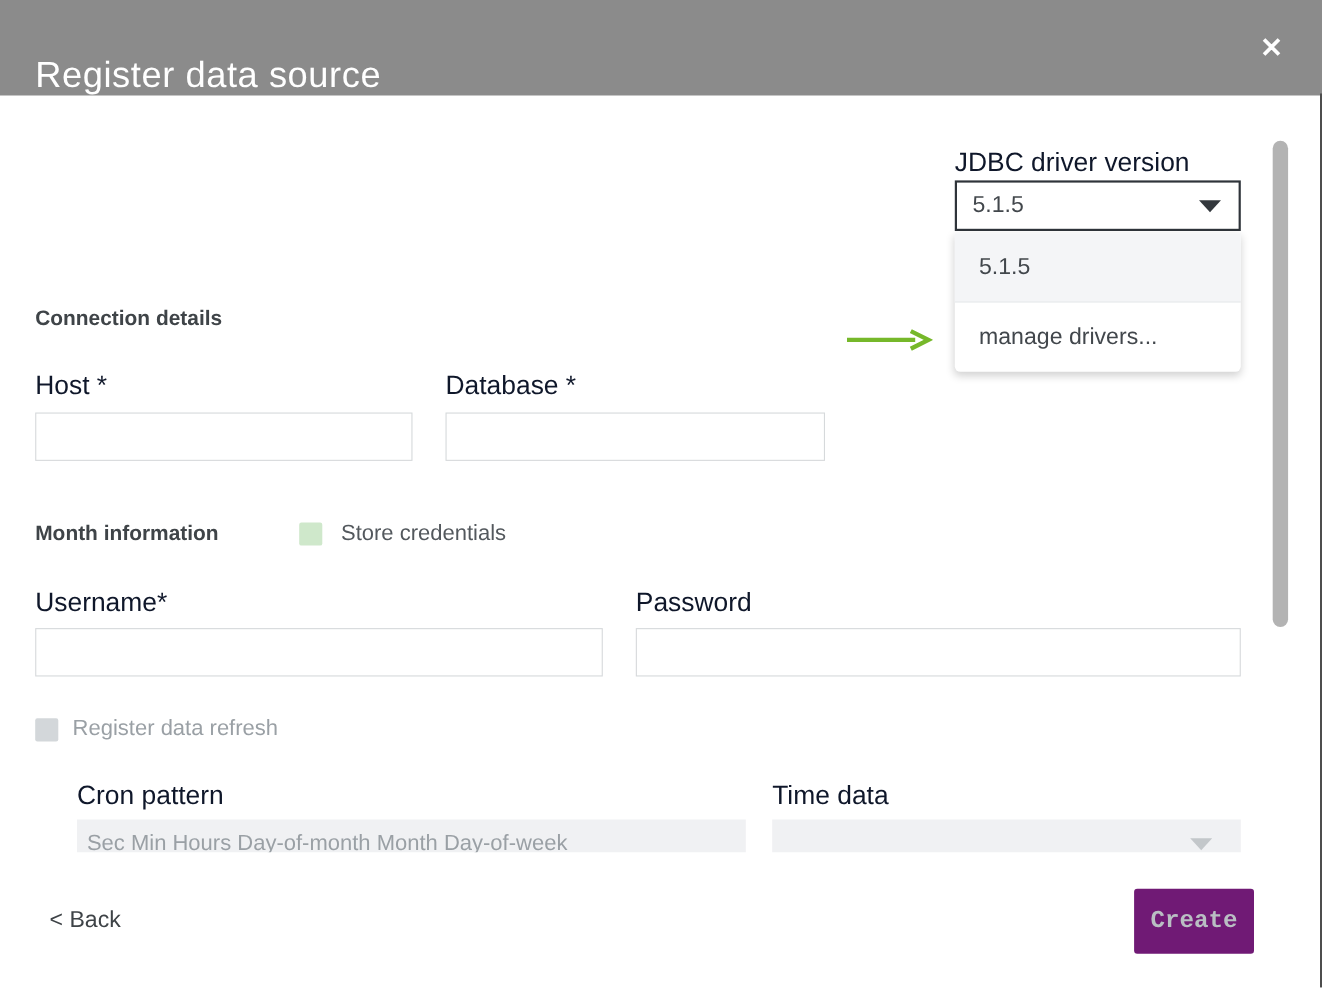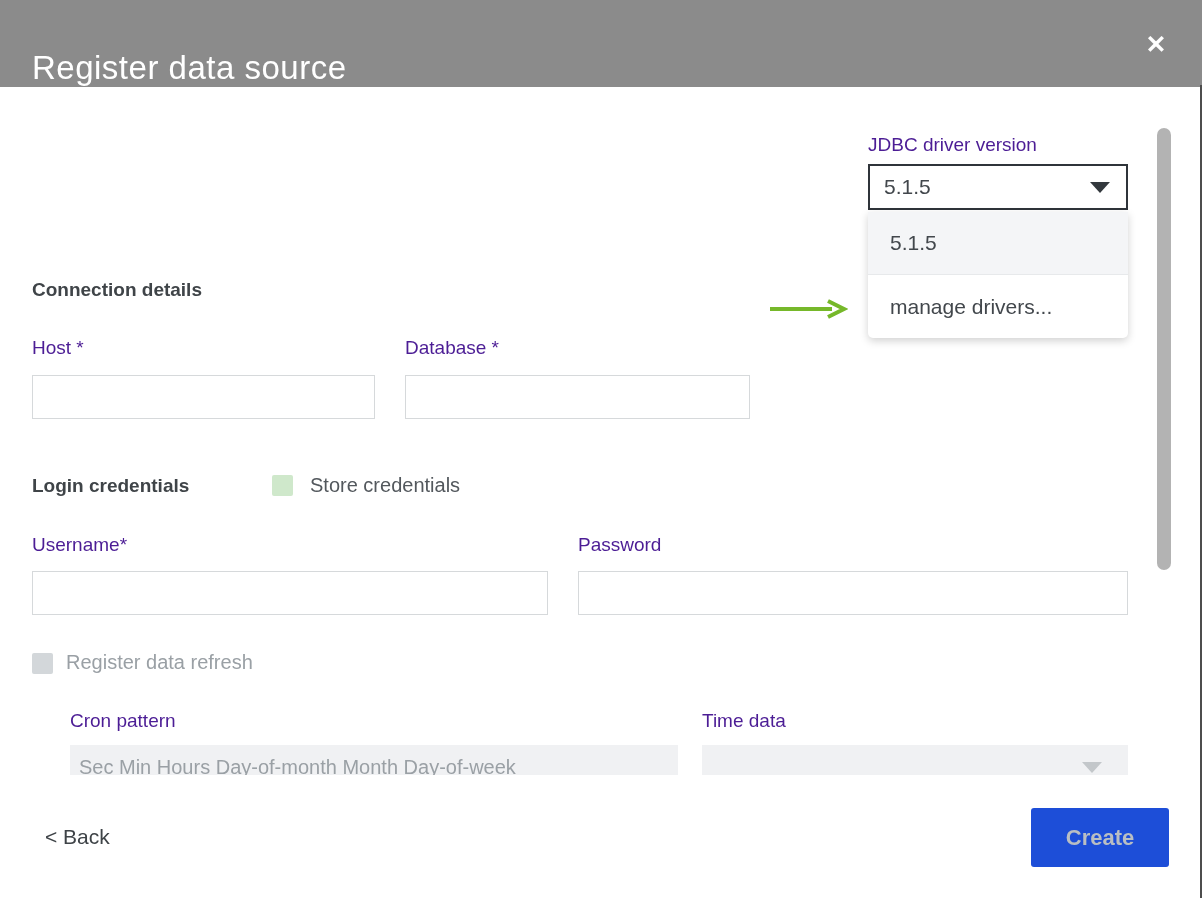--- a/index.html
+++ b/index.html
@@ -61,22 +61,22 @@
   .content {
     position: absolute;
     top: 87px; left: 0;
     width: 1202px; height: 688px;
     overflow: hidden;
     background: #ffffff;
   }
 
   .field-label {
     position: absolute;
-    color: #4c1d95;
-    font-size: 19px;
+    color: #0f172a;
+    font-size: 24px;
     white-space: nowrap;
   }
   .section-heading {
     position: absolute;
     color: #3f4448;
     font-size: 19px;
     font-weight: 700;
     white-space: nowrap;
   }
   .text-input {
@@ -203,25 +203,25 @@
     top: 50px; left: 45px;
     font-size: 21px;
     color: #3e4347;
     cursor: pointer;
     text-decoration: none;
     white-space: nowrap;
   }
   .create-btn {
     position: absolute;
     top: 33px; left: 1031px;
-    width: 138px; height: 59px;
-    background: #1d4ed8;
+    width: 109px; height: 59px;
+    background: #701a75;
     border: none;
     border-radius: 3px;
-    font-family: Liberation Sans, sans-serif;
+    font-family: Liberation Mono, monospace;
     font-size: 22px;
     font-weight: 700;
     color: #b9bec3;
     cursor: default;
   }
 </style>
 </head>
 <body>
 
 <div class="window">
@@ -253,21 +253,21 @@
     </svg>
 
     <div class="section-heading" style="top:192px; left:32px;">Connection details</div>
 
     <div class="field-label" style="top:250px; left:32px;">Host *</div>
     <input class="text-input" style="top: 288px; left: 32px; width: 343px;" value="">
 
     <div class="field-label" style="top:250px; left:405px;">Database *</div>
     <input class="text-input" style="top: 288px; left: 405px; width: 345px;" value="">
 
-    <div class="section-heading" style="top:388px; left:32px;">Login credentials</div>
+    <div class="section-heading" style="top:388px; left:32px;">Month information</div>
 
     <div class="checkbox green" style="top:388px; left:272px;"></div>
     <div class="check-label" style="top:387px; left:310px;">Store credentials</div>
 
     <div class="field-label" style="top:447px; left:32px;">Username*</div>
     <input class="text-input" style="top: 484px; left: 32px; width: 516px;" value="">
 
     <div class="field-label" style="top:447px; left:578px;">Password</div>
     <input class="text-input" type="password" style="top: 484px; left: 578px; width: 550px;" value="">
 

